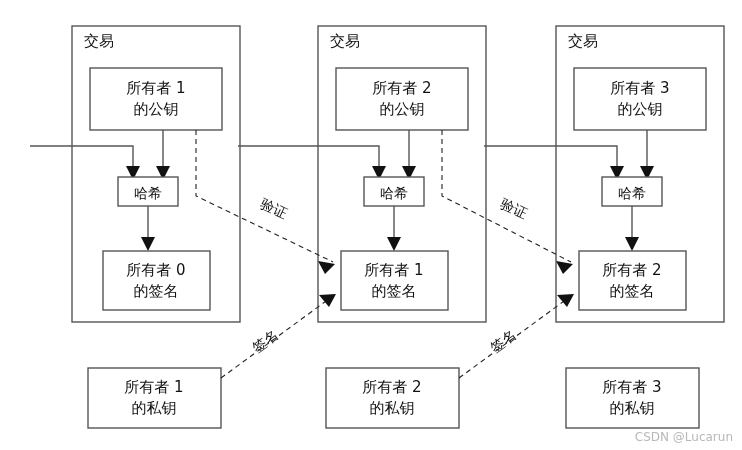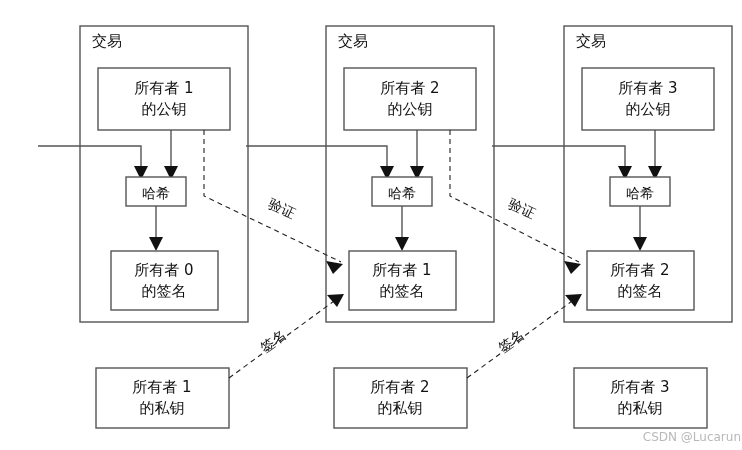--- a/index.html
+++ b/index.html
@@ -13,21 +13,20 @@
     position: relative;
     overflow: hidden;
     font-family: "DejaVu Sans", "Liberation Sans", sans-serif;
   }
   #diagram-root {
     position: absolute;
     left: 0;
     top: 0;
     width: 700px;
     height: 450px;
-    padding-left: 8px;
   }
   svg.diagram {
     display: block;
     width: 742px;
     height: 450px;
   }
   .tx-frame {
     fill: #ffffff;
     stroke: #555555;
     stroke-width: 1.4;

